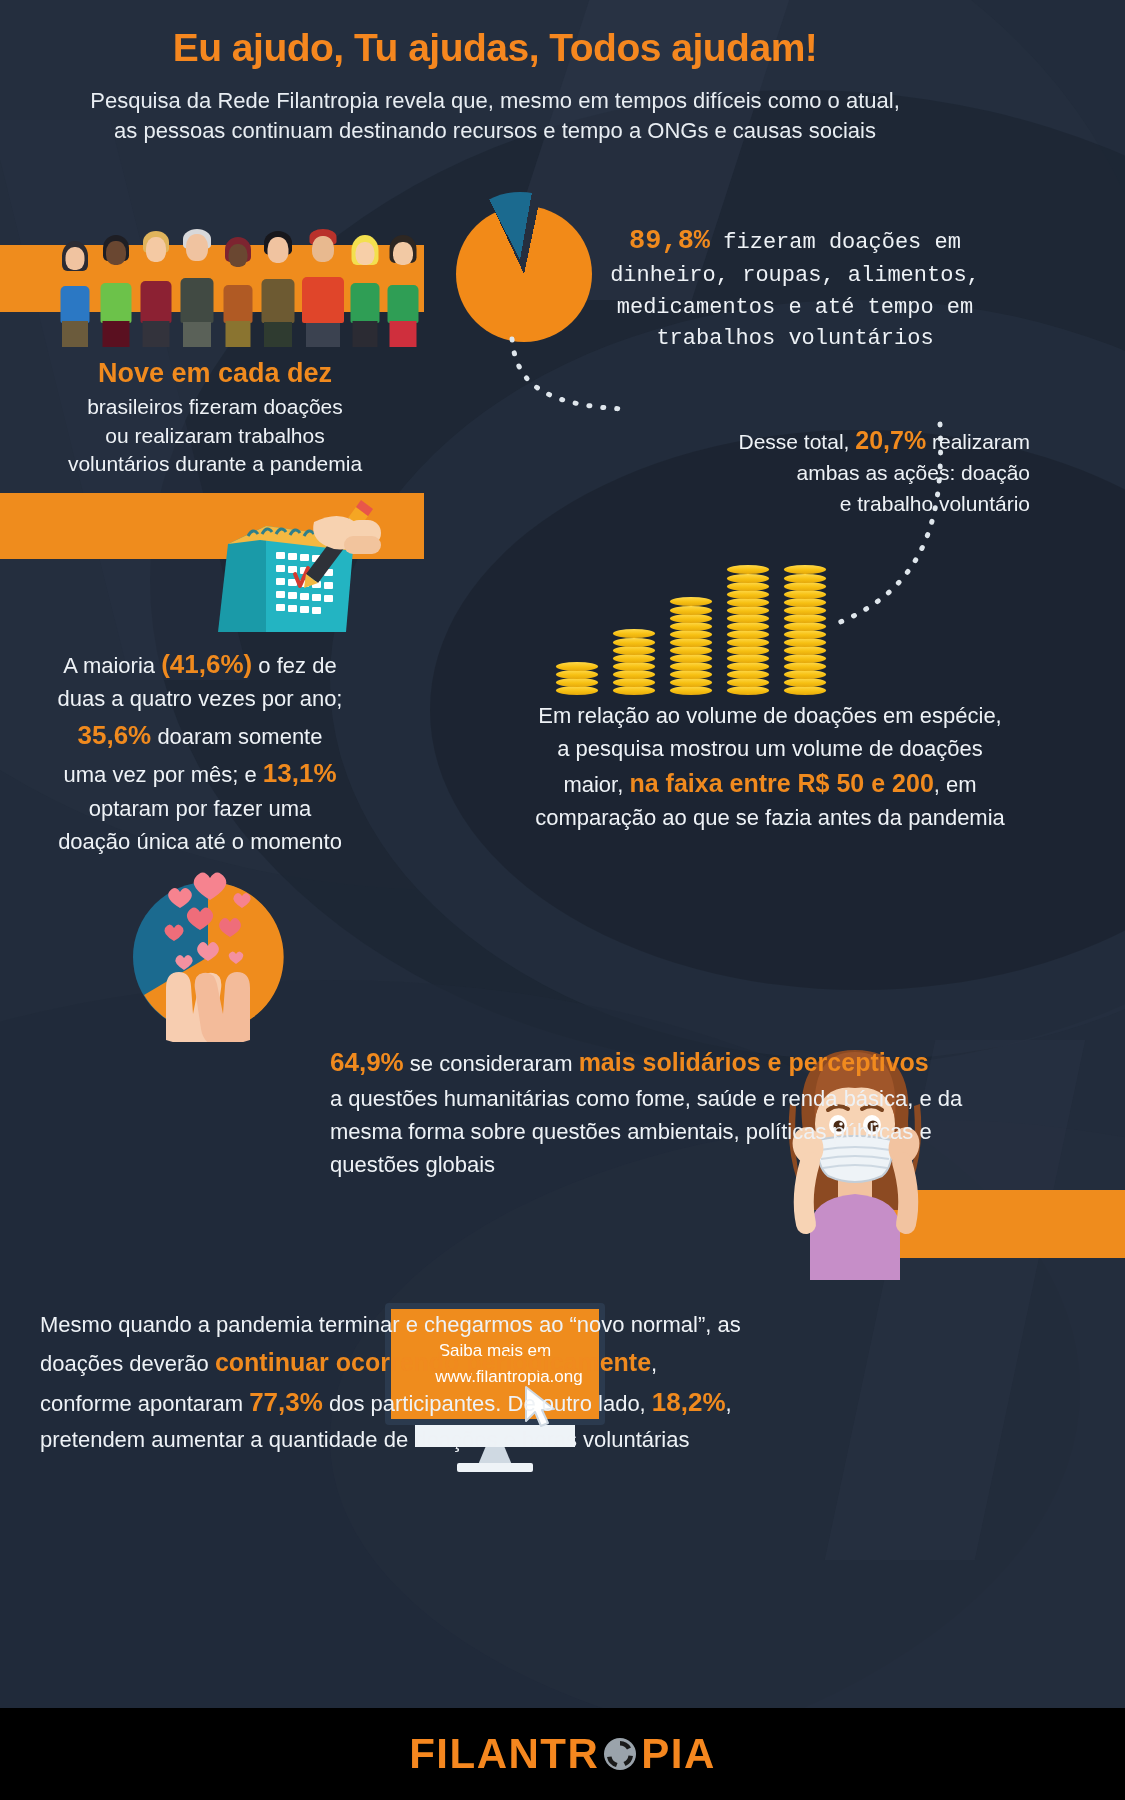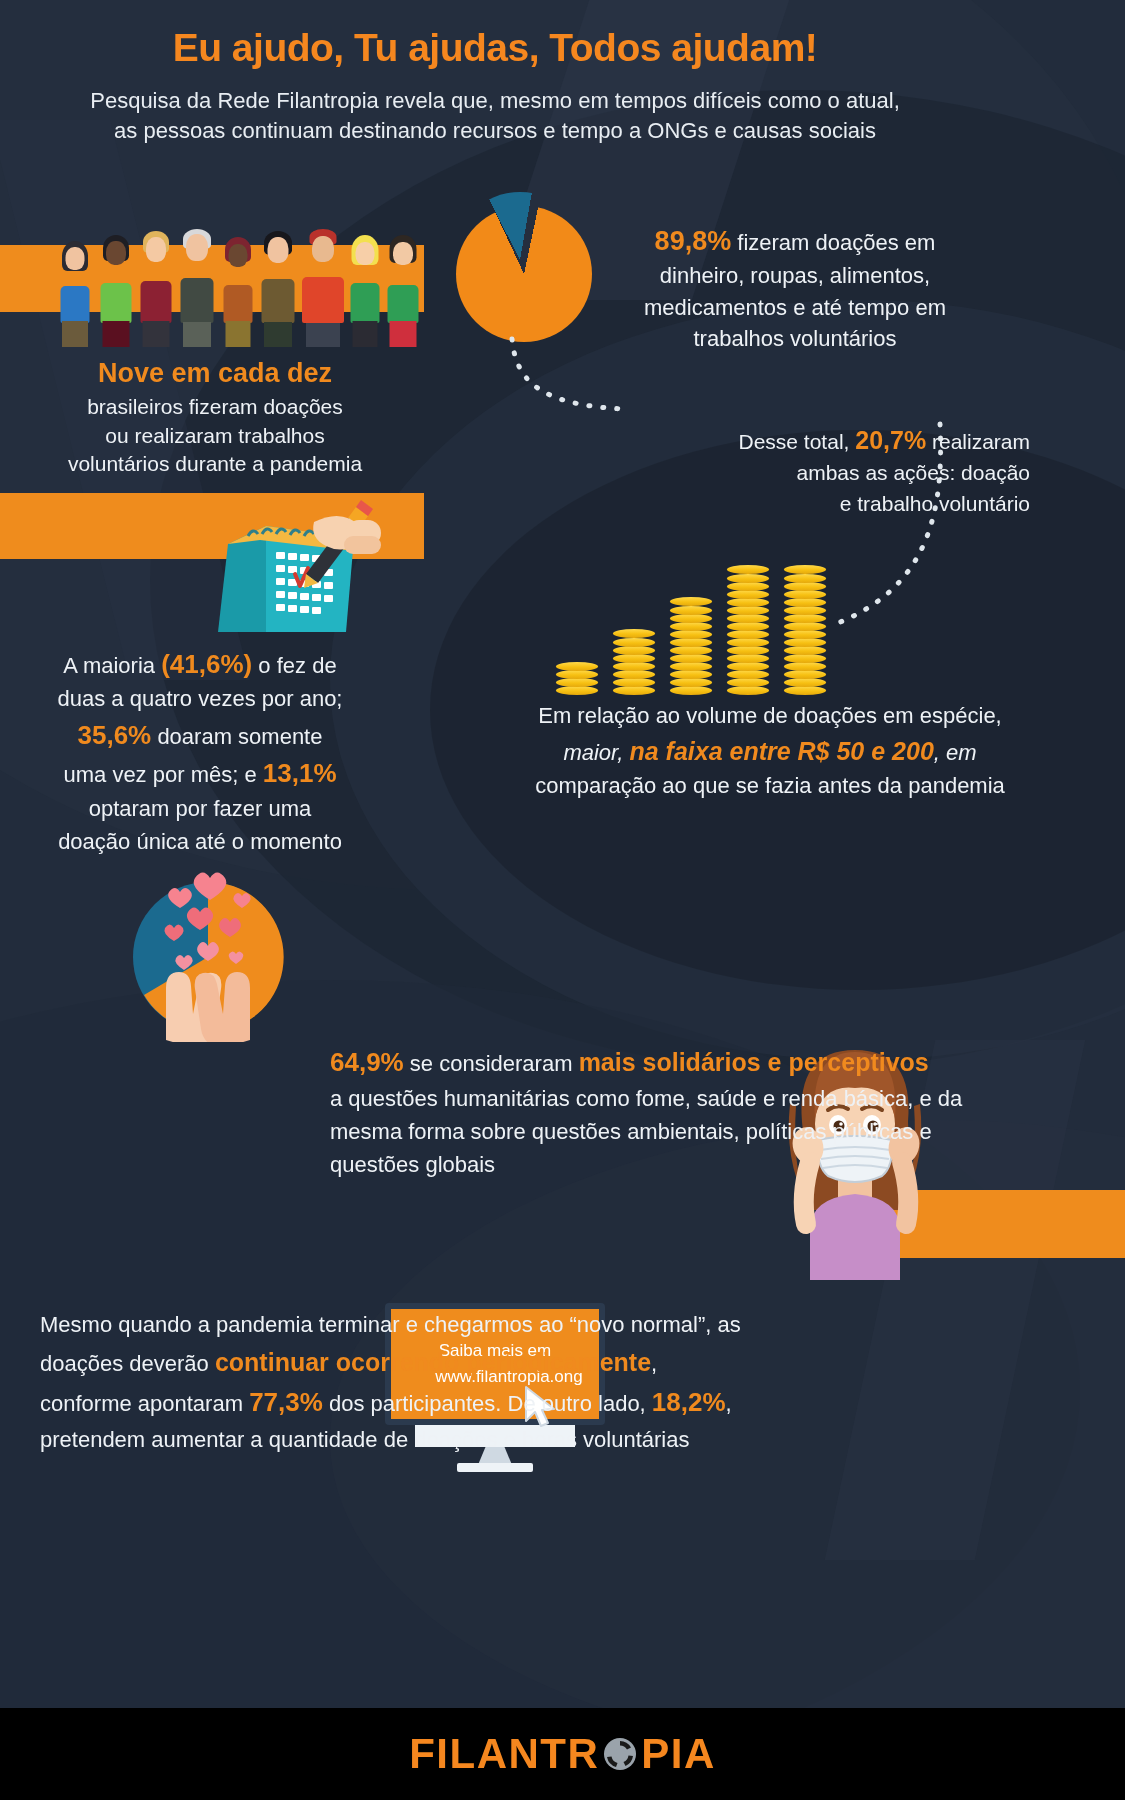--- a/index.html
+++ b/index.html
@@ -171,21 +171,21 @@
     <div>ou realizaram trabalhos</div>
     <div>voluntários durante a pandemia</div>
   </div>
 </div>
 
 <div id="pie-chart">
   <div id="pie-slice"></div>
   <div id="pie-main"></div>
 </div>
 
-<div style="position:absolute; left:595px; top:222px; width:400px; text-align:center; z-index:5;">
+<div style="position:absolute; left:595px; top:222px; width:400px; text-align:center; z-index:5;font-family:Liberation Mono, monospace;">
   <div class="tx" style="font-size:22px; line-height:1.42;">
     <span class="or" style="font-size:27px;">89,8%</span>
     <span>fizeram doações em</span>
   </div>
   <div class="tx" style="font-size:22px; line-height:1.42;">dinheiro, roupas, alimentos,</div>
   <div class="tx" style="font-size:22px; line-height:1.42;">medicamentos e até tempo em</div>
   <div class="tx" style="font-size:22px; line-height:1.42;">trabalhos voluntários</div>
 </div>
 
 <svg class="dots" style="left:500px; top:335px;" width="130" height="85" viewBox="0 0 130 85">
@@ -358,21 +358,22 @@
     <div class="coin" style="bottom:88px;"></div>
     <div class="coin" style="bottom:96px;"></div>
     <div class="coin" style="bottom:104px;"></div>
     <div class="coin" style="bottom:112px;"></div>
     <div class="coin" style="bottom:121px;"></div>
   </div>
 </div>
 
 <div style="position:absolute; left:430px; top:700px; width:680px; text-align:center; z-index:5;">
   <div class="tx" style="font-size:22px; line-height:1.48;">Em relação ao volume de doações em espécie,</div>
-  <div class="tx" style="font-size:22px; line-height:1.48;font-style:italic;">
+  <div class="tx" style="font-size:22px; line-height:1.48;">a pesquisa mostrou um volume de doações</div>
+  <div class="tx" style="font-size:22px; line-height:1.48;">
     <span>maior,</span>
     <span class="or" style="font-size:25px;">na faixa entre R$ 50 e 200</span><span>, em</span>
   </div>
   <div class="tx" style="font-size:22px; line-height:1.48;">comparação ao que se fazia antes da pandemia</div>
 </div>
 
 <div id="hands-illustration">
   <svg width="180" height="180" viewBox="0 0 180 180">
 
     <circle cx="90" cy="95" r="75" fill="#1b6a8f"></circle>

